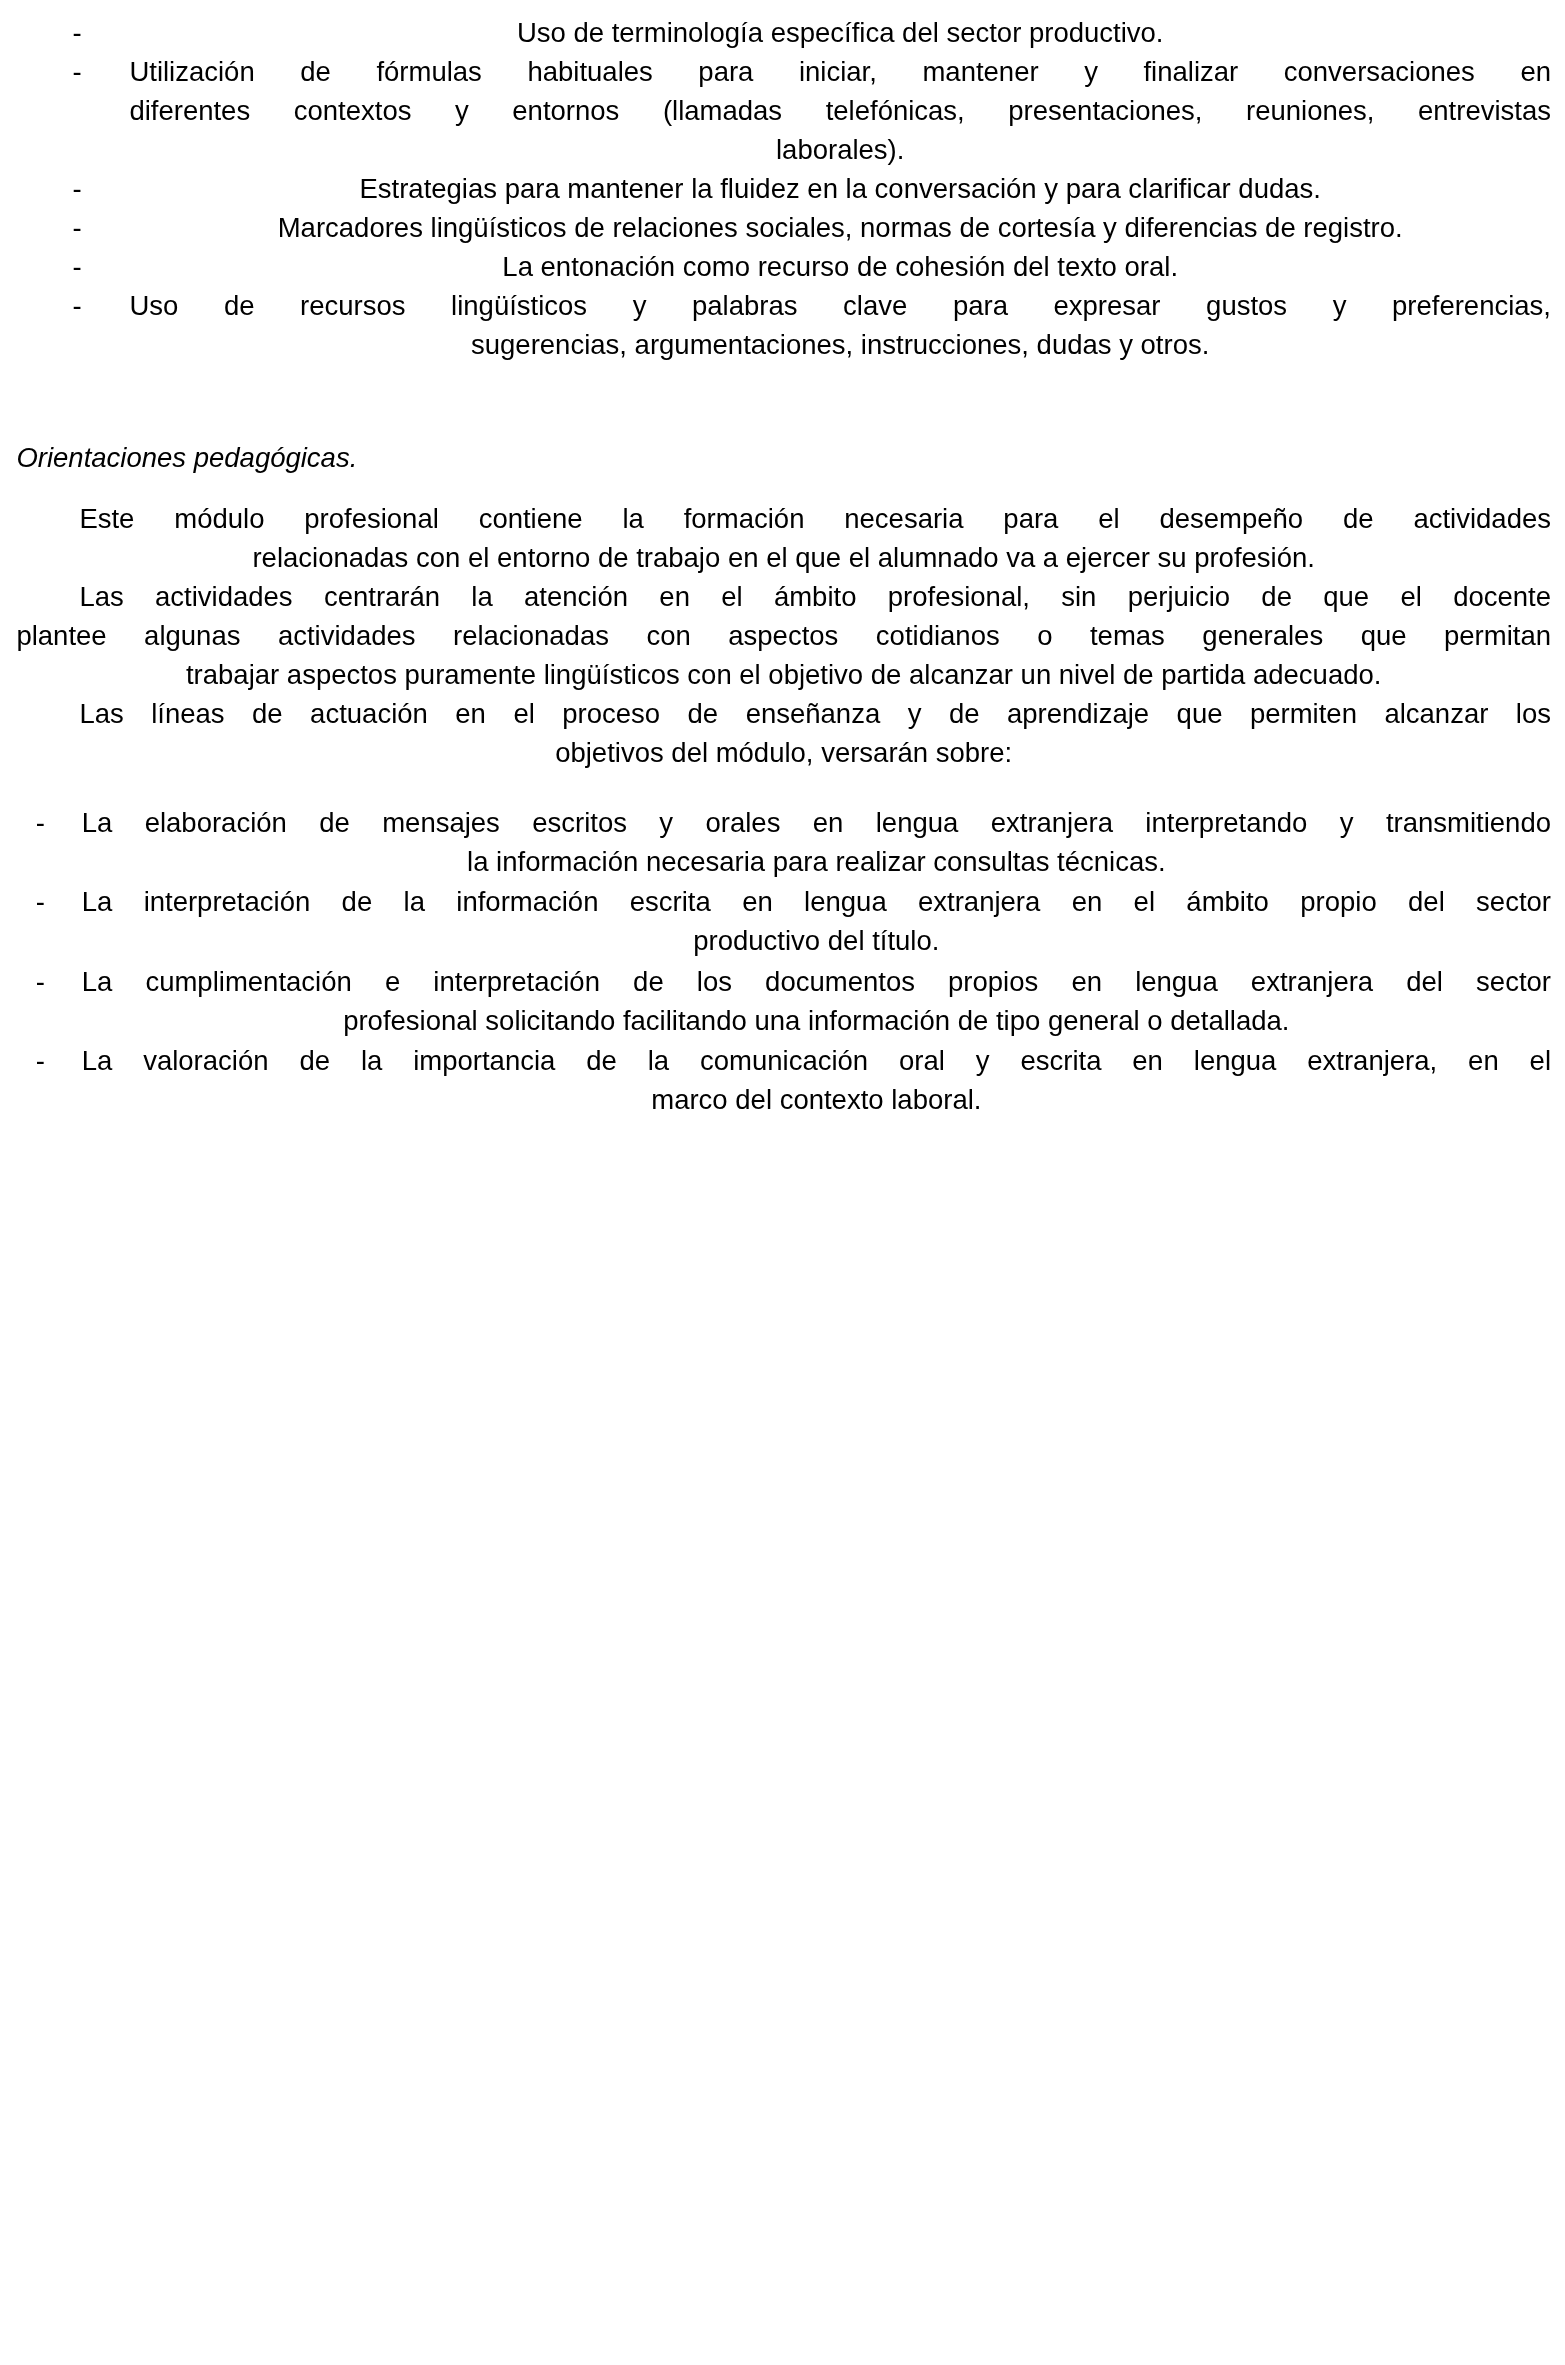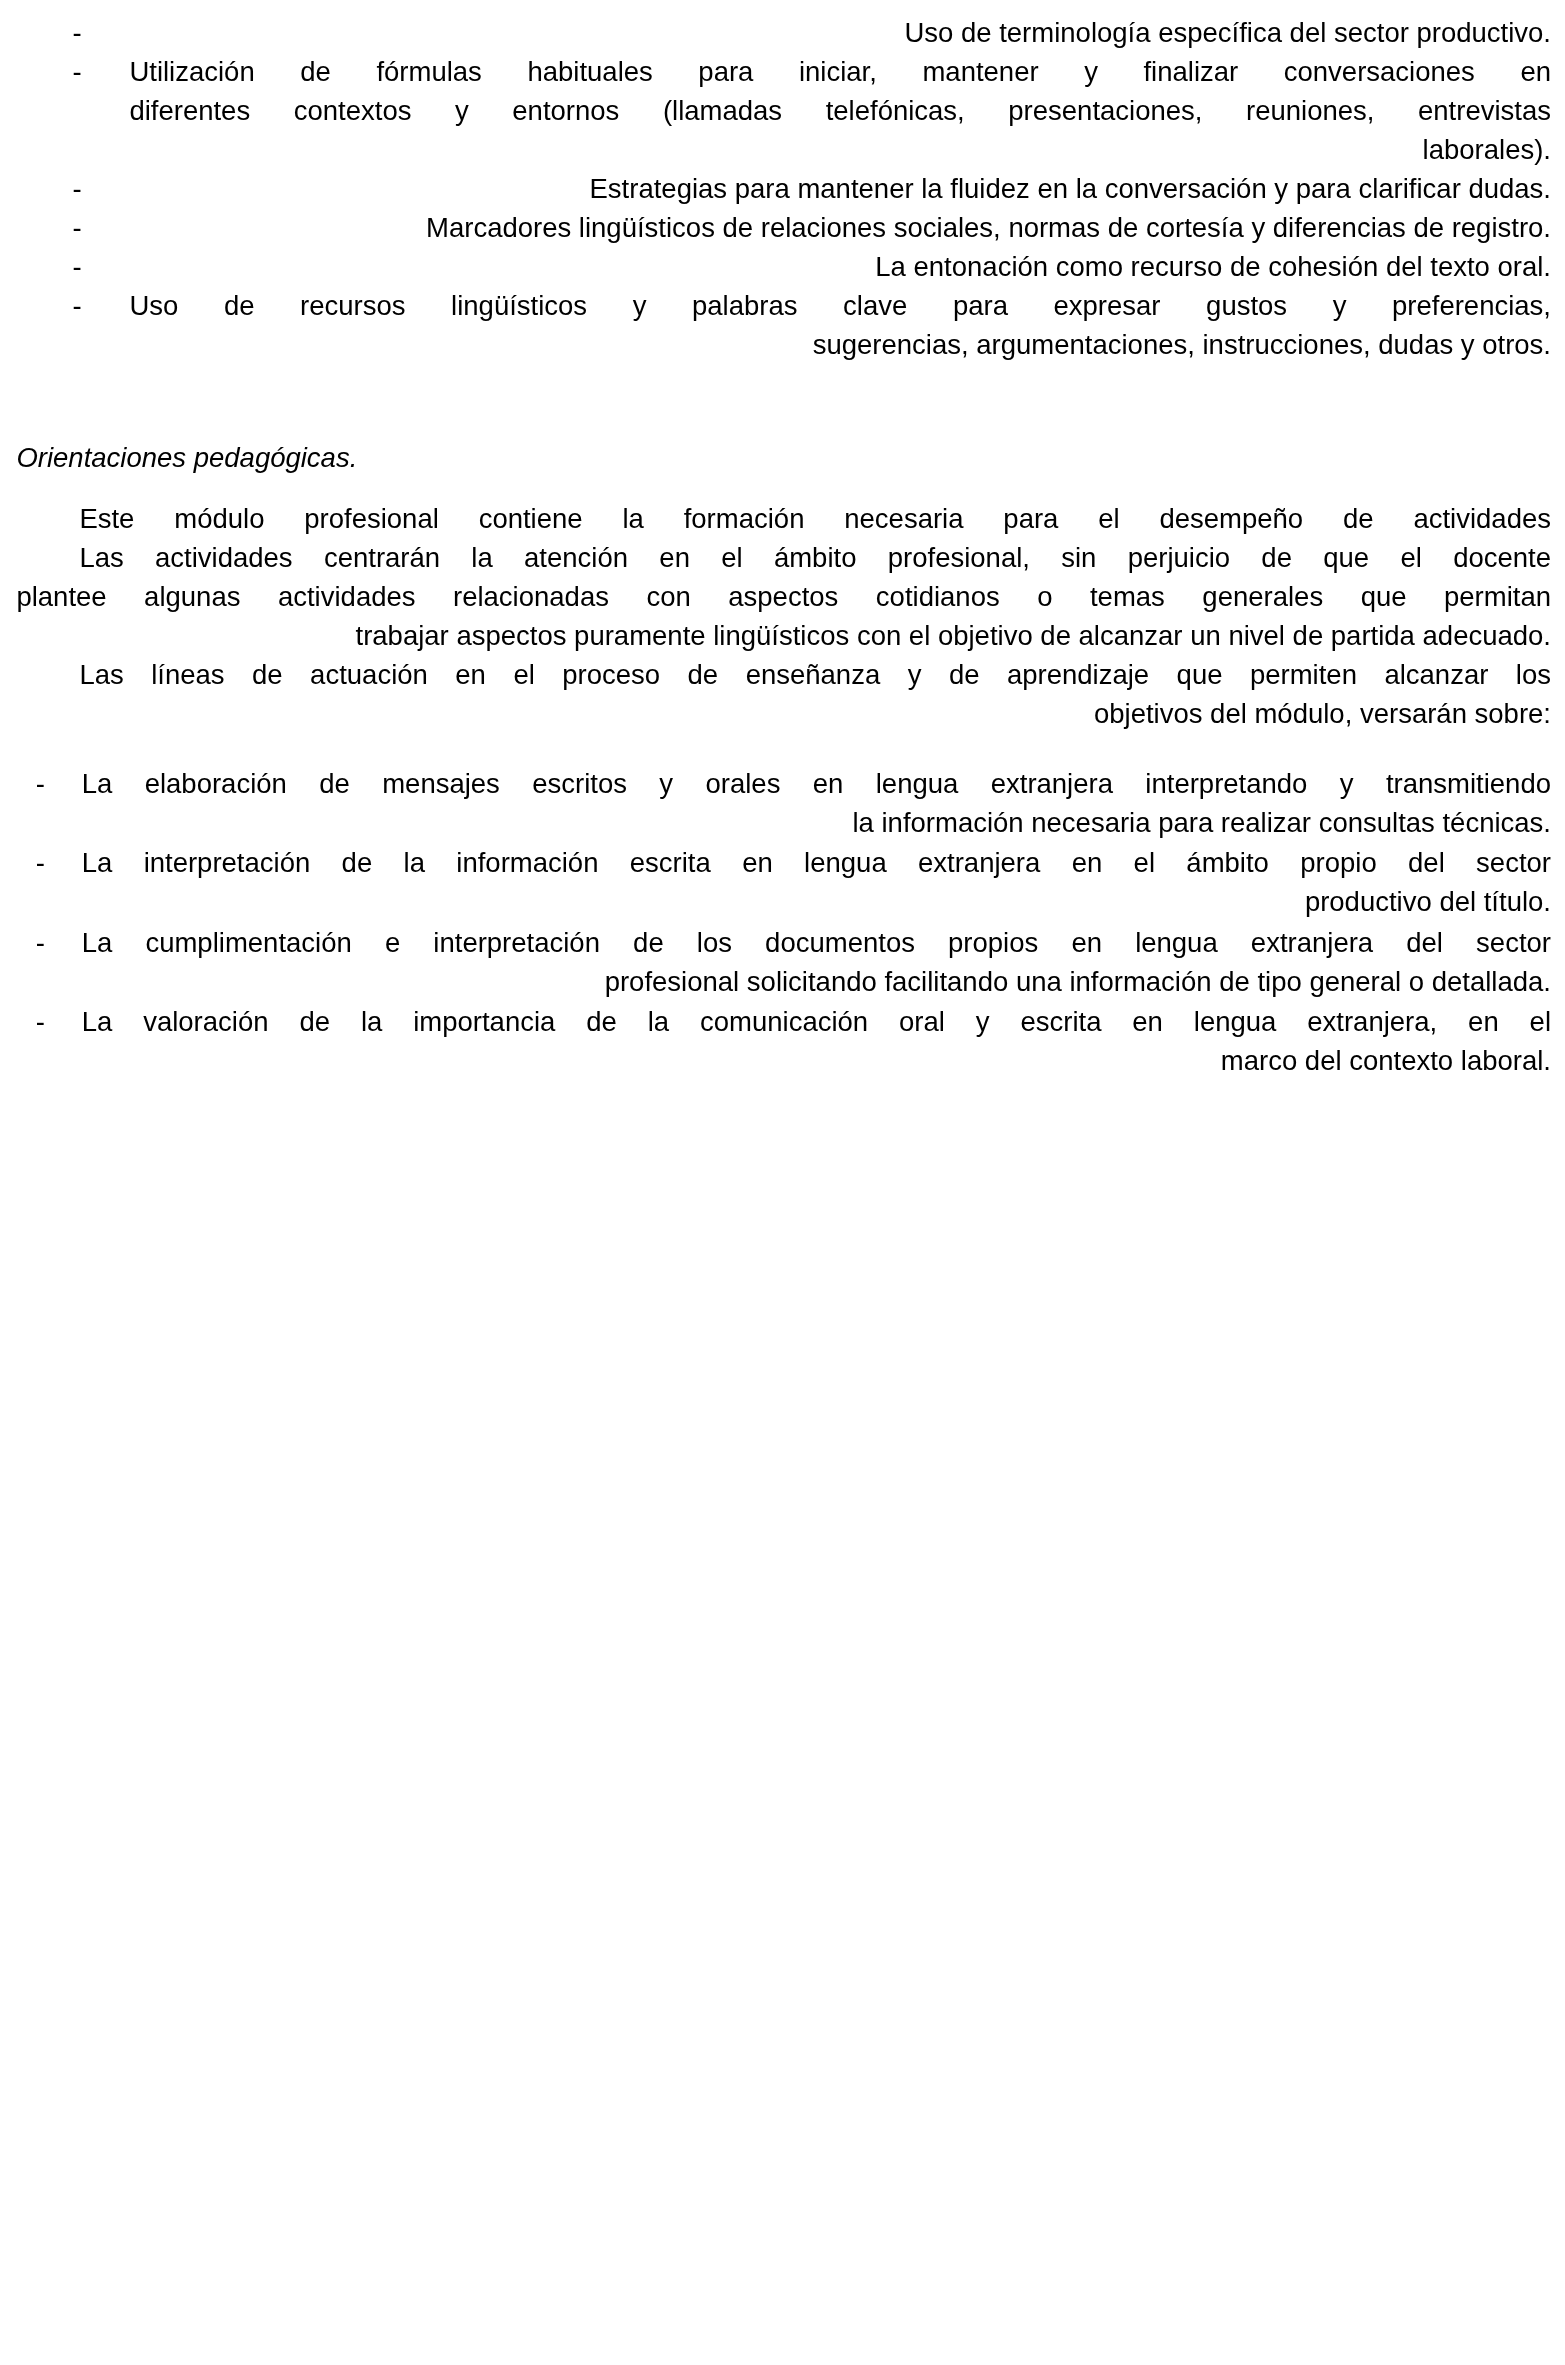--- a/index.html
+++ b/index.html
@@ -17,21 +17,21 @@
     font-size: 27.5px;
     line-height: 39px;
     overflow: hidden;
   }
   .content {
     padding: 12.6px 14px 0 16.4px;
   }
   
   .ln {
     white-space: nowrap;
-    text-align: right;
+    text-align: center;
   }
   
   .ln.j {
     white-space: normal;
     text-align: justify;
     text-align-last: justify;
   }
   
   .ln.fi {
     text-indent: 63px;
@@ -103,20 +103,21 @@
           <div class="ln j">Uso de recursos lingüísticos y palabras clave para expresar gustos y preferencias,</div>
           <div class="ln">sugerencias, argumentaciones, instrucciones, dudas y otros.</div>
         </div>
       </li>
     </ul>
 
     <div class="heading">Orientaciones pedagógicas.</div>
 
     <div class="para first">
       <div class="ln j fi">Este módulo profesional contiene la formación necesaria para el desempeño de actividades</div>
+      <div class="ln">relacionadas con el entorno de trabajo en el que el alumnado va a ejercer su profesión.</div>
     </div>
 
     <div class="para">
       <div class="ln j fi">Las actividades centrarán la atención en el ámbito profesional, sin perjuicio de que el docente</div>
       <div class="ln j">plantee algunas actividades relacionadas con aspectos cotidianos o temas generales que permitan</div>
       <div class="ln">trabajar aspectos puramente lingüísticos con el objetivo de alcanzar un nivel de partida adecuado.</div>
     </div>
 
 
     <div class="para">

